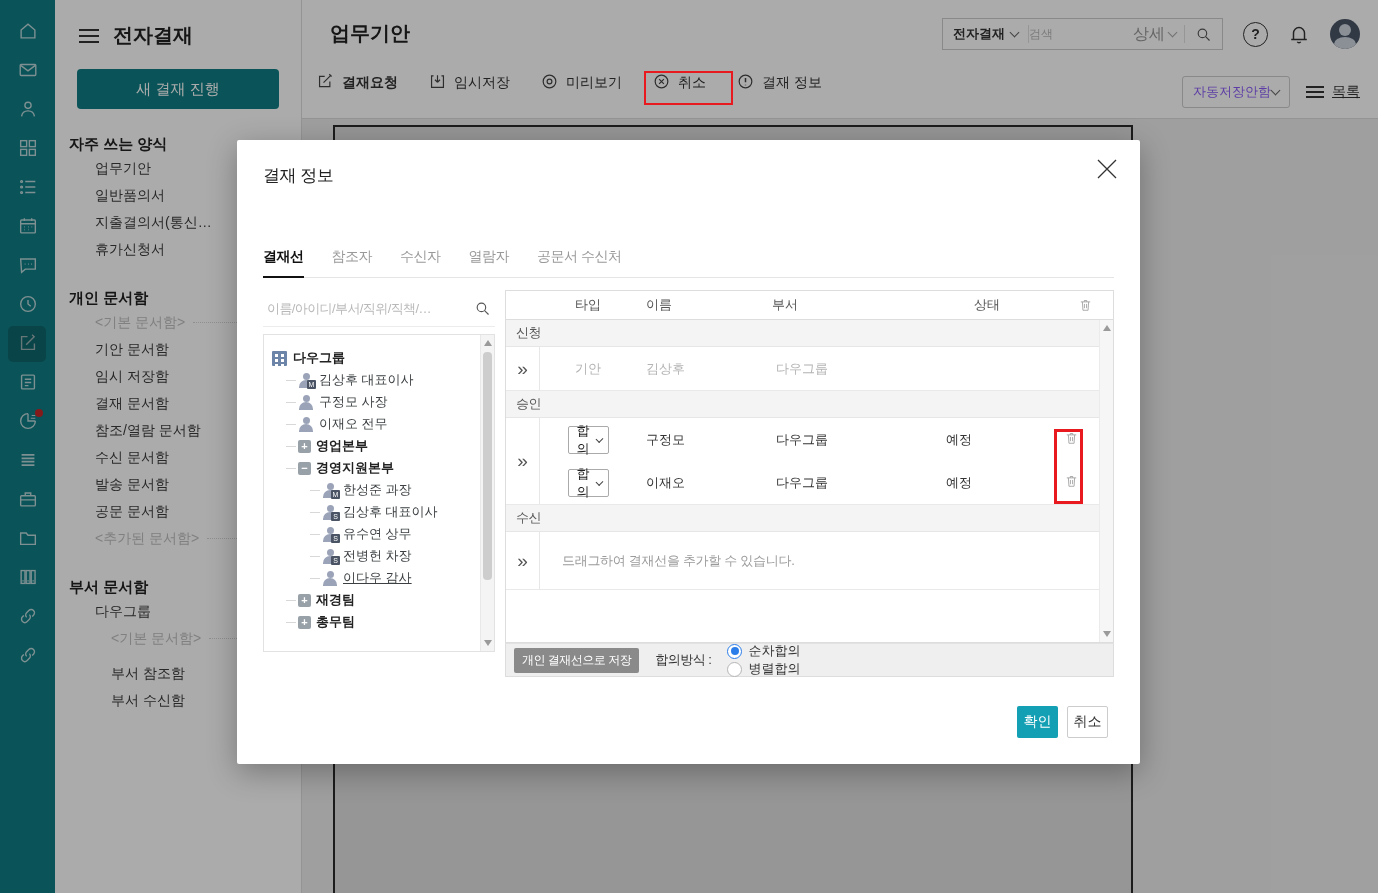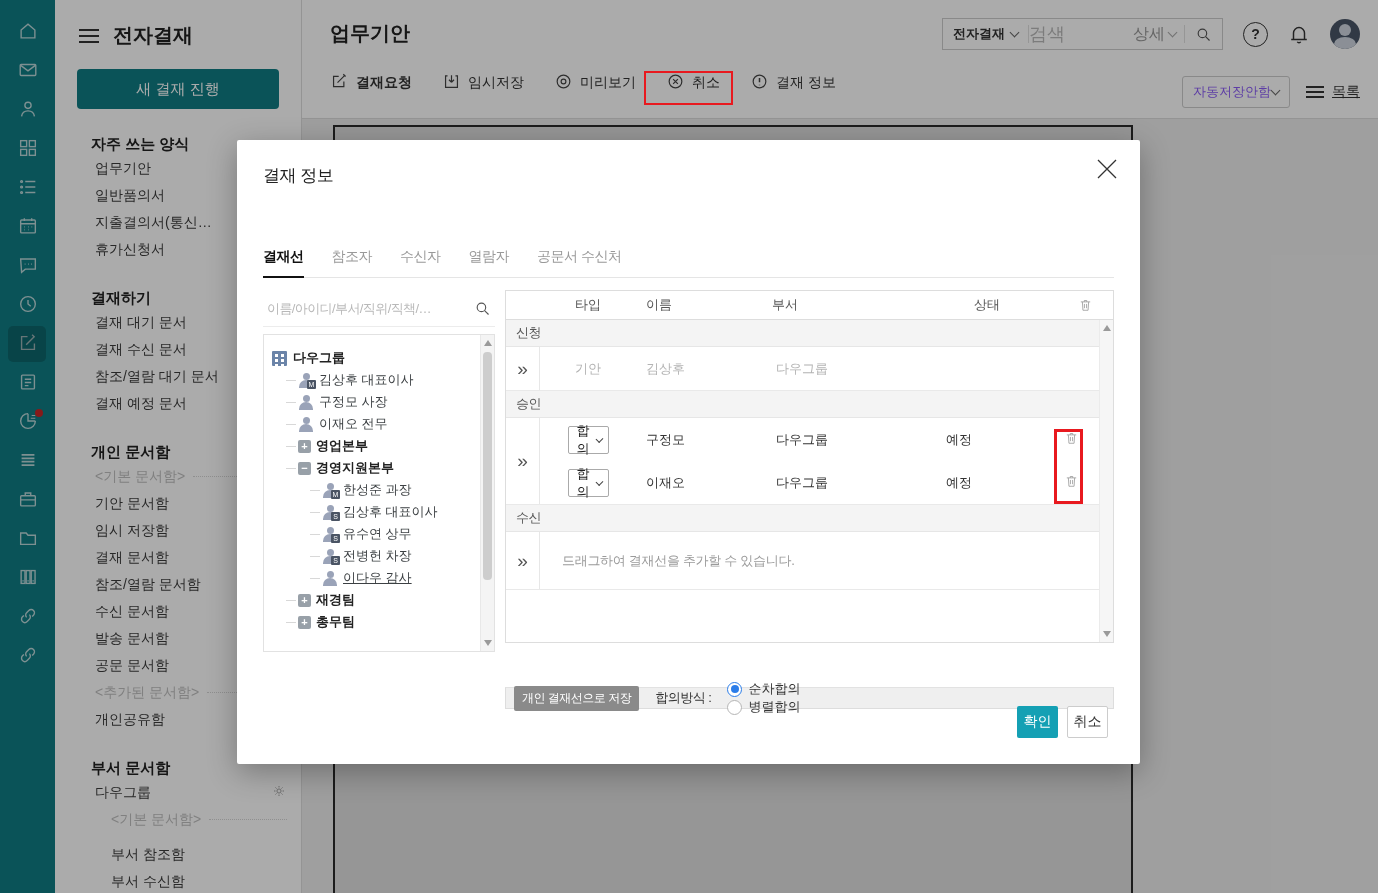--- a/index.html
+++ b/index.html
@@ -19,40 +19,40 @@
   #rail-bottom svg { width:20px; height:20px; stroke:#cfe2e3; fill:none; stroke-width:1.4; }
 
   
   #sidebar { position:absolute; left:55px; top:0; width:247px; height:893px; background:#fff; border-right:1px solid #ddd; z-index:1; overflow:hidden; }
   #side-head { display:flex; align-items:center; gap:14px; padding:22px 0 0 24px; }
   #side-head .burger { width:20px; height:14px; border-top:2px solid #333; border-bottom:2px solid #333; position:relative; cursor:pointer; }
   #side-head .burger::after { content:""; position:absolute; left:0; top:4px; width:100%; border-top:2px solid #333; }
   #app-title { font-size:20px; font-weight:bold; color:#222; }
   #new-btn { display:block; margin:20px auto 0 auto; width:202px; height:40px; background:#0f7d84; color:#fff; font-size:15px; border:none; border-radius:4px; cursor:pointer; font-family:inherit; }
   .side-sec { margin-top:24px; }
-  .sec-title { display:flex; align-items:center; justify-content:space-between; padding:0 14px 0 36px; font-size:15px; font-weight:bold; color:#222; height:22px; }
+  .sec-title { display:flex; align-items:center; justify-content:space-between; padding:0 14px 0 14px; font-size:15px; font-weight:bold; color:#222; height:22px; }
   .sec-title .caret { width:8px; height:8px; border-left:1.5px solid #999; border-top:1.5px solid #999; transform:rotate(45deg); margin-top:4px; }
   .side-item { display:flex; align-items:center; height:27px; padding:0 14px 0 40px; font-size:14px; color:#3c3c3c; cursor:pointer; white-space:nowrap; }
   .side-item.muted { color:#bfbfbf; cursor:default; }
   .side-item.muted .lead { flex:1; border-bottom:1px dotted #d5d5d5; margin:0 0 0 8px; height:1px; }
   .side-item .sp { flex:1; }
   .side-item svg.gear { width:16px; height:16px; stroke:#9a9a9a; fill:none; stroke-width:1.4; }
 
   
   #main { position:absolute; left:302px; top:0; right:0; height:893px; background:#fff; z-index:0; }
   #main-head { position:relative; height:119px; background:#fff; border-bottom:1px solid #ddd; }
   #page-title { position:absolute; left:28px; top:20px; font-size:20px; font-weight:bold; color:#222; }
-  #toolbar { position:absolute; left:28px; top:72px; display:flex; align-items:center; gap:30px; }
+  #toolbar { position:absolute; left:14px; top:72px; display:flex; align-items:center; gap:30px; }
   .tb-btn { display:flex; align-items:center; gap:7px; font-size:14px; color:#333; cursor:pointer; }
   .tb-btn.bold { font-weight:bold; }
   .tb-btn svg { width:19px; height:19px; stroke:#444; fill:none; stroke-width:1.5; }
   #head-right1 { position:absolute; right:18px; top:18px; display:flex; align-items:center; gap:20px; }
   #searchbar { display:flex; align-items:center; height:32px; border:1px solid #ccc; background:#fff; }
   #scope { display:flex; align-items:center; gap:6px; padding:0 10px; font-size:13px; font-weight:bold; color:#333; cursor:pointer; }
-  #searchbar input { width:96px; border:none; outline:none; font-size:18px; font-family:inherit; color:#333; }
+  #searchbar input { width:96px; border:none; outline:none; font-size:12px; font-family:inherit; color:#333; }
   #searchbar input::placeholder { color:#b9b9b9; }
   #adv { display:flex; align-items:center; gap:4px; font-size:16px; color:#999; padding:0 8px; cursor:pointer; }
   #searchbar .vdiv { width:1px; height:18px; background:#e0e0e0; }
   .chev { width:7px; height:7px; border-right:1.5px solid #666; border-bottom:1.5px solid #666; transform:rotate(45deg); margin-top:-3px; }
   .chev.gray { border-color:#aaa; }
   .mag { width:17px; height:17px; stroke:#555; fill:none; stroke-width:1.6; margin:0 10px; cursor:pointer; }
   .circ-ic { width:25px; height:25px; border:1.7px solid #333; border-radius:50%; display:flex; align-items:center; justify-content:center; font-size:14px; font-weight:bold; color:#333; cursor:pointer; }
   .bell { width:22px; height:22px; stroke:#333; fill:none; stroke-width:1.6; cursor:pointer; }
   #avatar { width:30px; height:30px; border-radius:50%; background:#4a5668; position:relative; overflow:hidden; cursor:pointer; }
   #avatar::before { content:""; position:absolute; left:9px; top:5px; width:12px; height:12px; border-radius:50%; background:#cfd6e0; }
@@ -128,21 +128,21 @@
   .rc1 .txt { color:inherit; }
   .rc2 { width:120px; padding-left:10px; flex:none; }
   .rc3 { width:170px; padding-left:20px; flex:none; }
   .rc4 { width:110px; padding-left:20px; flex:none; }
   .rct { flex:1; display:flex; justify-content:flex-end; padding-right:20px; }
   .ap-row.muted { color:#b3b3b3; }
   .sel { display:flex; align-items:center; justify-content:space-between; width:41px; height:28px; border:1px solid #aaa; border-radius:2px; padding:0 6px 0 8px; font-size:13px; color:#222; cursor:pointer; background:#fff; }
   .sel .chev { margin-top:-2px; border-color:#444; width:6px; height:6px; }
   .ph-text { color:#9a9a9a; font-size:13px; padding-left:22px; letter-spacing:-0.3px; }
   #ap-sb { position:absolute; right:0; top:0; bottom:0; width:14px; background:#f6f6f6; border-left:1px solid #ebebeb; }
-  #ap-bar { display:flex; align-items:center; height:22px; background:#efefef; border:1px solid #ddd; border-top:1px solid #e2e2e2; padding-left:8px; font-size:13px;margin-top:44px; }
+  #ap-bar { display:flex; align-items:center; height:34px; background:#efefef; border:1px solid #ddd; border-top:1px solid #e2e2e2; padding-left:8px; font-size:13px; }
   #save-badge { background:#8a8a8a; color:#fff; font-size:12px; padding:4px 8px; border-radius:2px; cursor:pointer; letter-spacing:-0.5px; }
   #method-label { margin-left:16px; color:#333; letter-spacing:-0.5px; }
   .radio-item { display:flex; align-items:center; gap:6px; margin-left:16px; cursor:pointer; }
   .rdot { width:15px; height:15px; border-radius:50%; border:1.5px solid #b5b5b5; background:#fff; position:relative; }
   .rdot.on { border-color:#2b7de9; }
   .rdot.on::after { content:""; position:absolute; left:2.5px; top:2.5px; width:8px; height:8px; border-radius:50%; background:#2b7de9; }
   #m-actions { position:absolute; right:32px; top:566px; display:flex; gap:9px; }
   #btn-ok { width:41px; height:32px; background:#14a0b4; color:#fff; border:none; border-radius:2px; font-size:14px; cursor:pointer; font-family:inherit; }
   #btn-cancel { width:41px; height:32px; background:#fff; color:#333; border:1px solid #ccc; border-radius:2px; font-size:14px; cursor:pointer; font-family:inherit; }
 
@@ -302,37 +302,20 @@
           </div>
           <div class="side-item">
             <span>지출결의서(통신…</span>
           </div>
           <div class="side-item">
             <span>휴가신청서</span>
           </div>
         </div>
         <div class="side-sec">
           <div class="sec-title">
-            <span>결재하기</span>
-          </div>
-          <div class="side-item">
-            <span>결재 대기 문서</span>
-          </div>
-          <div class="side-item">
-            <span>결재 수신 문서</span>
-          </div>
-          <div class="side-item">
-            <span>참조/열람 대기 문서</span>
-          </div>
-          <div class="side-item">
-            <span>결재 예정 문서</span>
-          </div>
-        </div>
-        <div class="side-sec">
-          <div class="sec-title">
             <span>개인 문서함</span>
           </div>
           <div class="side-item muted">
             <span>&lt;기본 문서함&gt;</span>
             <span class="lead"></span>
           </div>
           <div class="side-item">
             <span>기안 문서함</span>
           </div>
           <div class="side-item">
@@ -349,23 +332,20 @@
           </div>
           <div class="side-item">
             <span>발송 문서함</span>
           </div>
           <div class="side-item">
             <span>공문 문서함</span>
           </div>
           <div class="side-item muted">
             <span>&lt;추가된 문서함&gt;</span>
             <span class="lead"></span>
-          </div>
-          <div class="side-item">
-            <span>개인공유함</span>
           </div>
         </div>
         <div class="side-sec">
           <div class="sec-title">
             <span>부서 문서함</span>
           </div>
           <div class="side-item">
             <span>다우그룹</span>
             <span class="sp"></span>
             <span><svg viewBox="0 0 24 24" class="gear">

